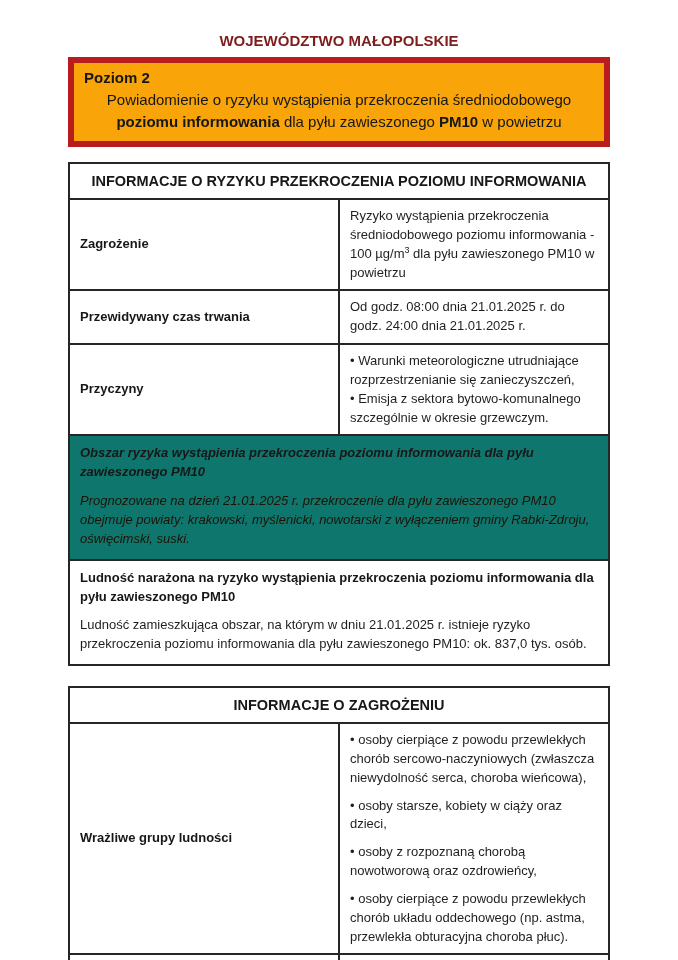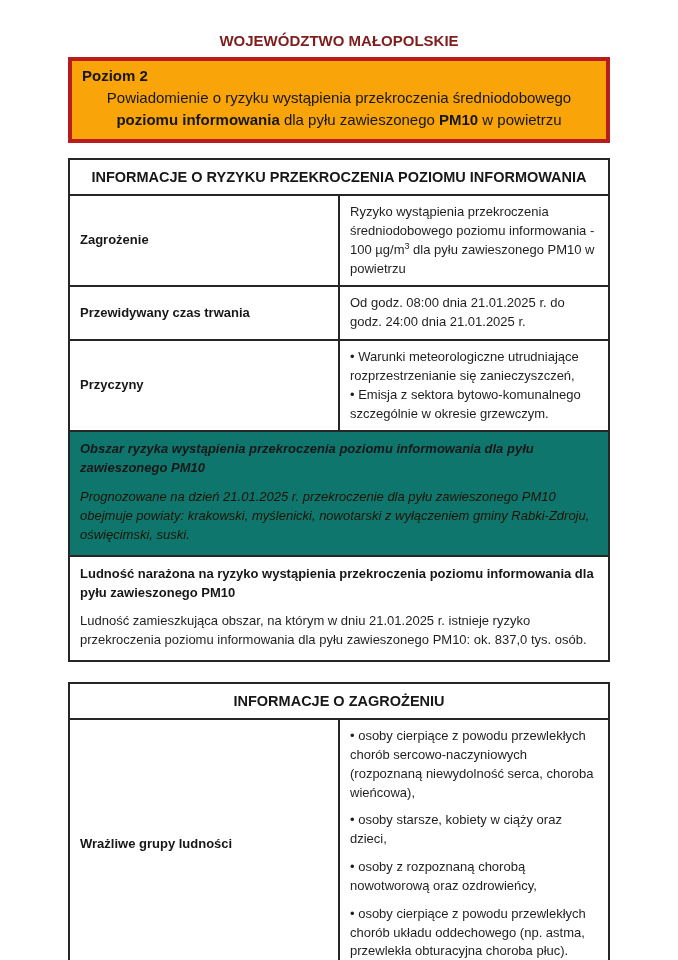--- a/index.html
+++ b/index.html
@@ -22,21 +22,21 @@
   .doc-title {
     text-align: center;
     font-weight: 700;
     font-size: 15px;
     line-height: 22px;
     margin-bottom: 5px;
     color: #7f1d1d;
   }
   
   .banner {
-    border: 4px solid #b91c1c;
+    border: 6px solid #b91c1c;
     background: #F9A408;
     padding: 4px 10px 8px 10px;
     font-size: 15px;
     line-height: 22px;
     color: #171717;
   }
   .banner-level {
     font-weight: 700;
     text-align: left;
   }
@@ -166,21 +166,21 @@
 
   <div class="tbl2-wrap">
     <table class="tbl2">
       <tbody>
         <tr>
           <th colspan="2">INFORMACJE O ZAGROŻENIU</th>
         </tr>
         <tr>
           <td class="label-cell">Wrażliwe grupy ludności</td>
           <td class="content-cell">
-            <div class="bullet-para">• osoby cierpiące z powodu przewlekłych chorób sercowo-naczyniowych (rozpoznaną niewydolność serca, choroba wieńcowa),</div>
+            <div class="bullet-para">• osoby cierpiące z powodu przewlekłych chorób sercowo-naczyniowych (zwłaszcza niewydolność serca, choroba wieńcowa),</div>
             <div class="bullet-para">• osoby starsze, kobiety w ciąży oraz dzieci,</div>
             <div class="bullet-para">• osoby z rozpoznaną chorobą nowotworową oraz ozdrowieńcy,</div>
             <div class="bullet-para">• osoby cierpiące z powodu przewlekłych chorób układu oddechowego (np. astma, przewlekła obturacyjna choroba płuc).</div>
           </td>
         </tr>
         <tr>
           <td class="label-cell cut-cell"></td>
           <td class="content-cell cut-cell">
             <div class="bullet-para">• zwiększenie ryzyka infekcji dróg oddechowych,</div>
           </td>

